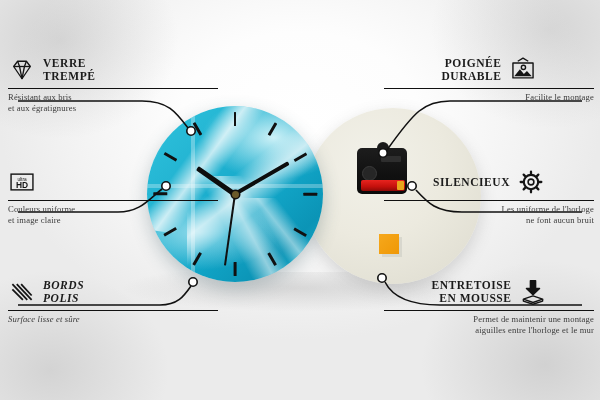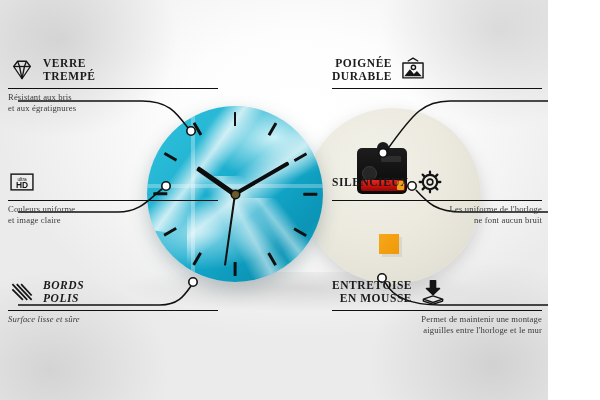--- a/index.html
+++ b/index.html
@@ -2,21 +2,21 @@
 <html><head>
 <meta charset="utf-8">
 <style>
   html,body{margin:0;padding:0;}
   body{
     width:600px;height:400px;overflow:hidden;
     font-family:"Liberation Serif",serif;
     background:#ffffff;
   }
   #stage{
-    position:relative;width:548px;height:400px;
+    position:relative;width:600px;height:400px;
     background:
       radial-gradient(ellipse 300px 220px at 300px 120px,#ffffff 0%,#fdfdfd 40%,#f3f3f3 75%,#ebebeb 100%),
       linear-gradient(180deg,#f2f2f2 0%,#ffffff 28%,#ffffff 66%,#ededed 100%);
     overflow:hidden;
   }
   
   .vig{position:absolute;pointer-events:none;}
   .vig.tl{left:-60px;top:-60px;width:240px;height:200px;
     background:radial-gradient(ellipse at 50% 50%,rgba(150,150,150,.30),rgba(150,150,150,0) 70%);}
   .vig.tr{right:-70px;top:-70px;width:240px;height:200px;
@@ -26,21 +26,21 @@
   .vig.br{right:-70px;bottom:-70px;width:250px;height:210px;
     background:radial-gradient(ellipse at 50% 50%,rgba(150,150,150,.30),rgba(150,150,150,0) 70%);}
   .shelfshadow{position:absolute;left:120px;top:272px;width:360px;height:40px;
     background:radial-gradient(ellipse at 50% 40%,rgba(120,120,120,.22),rgba(120,120,120,0) 70%);}
 
   
   .feat{position:absolute;width:210px;}
   .feat.left{left:8px;text-align:left;}
   .feat.right{right:6px;text-align:right;}
   .fhead{display:flex;align-items:center;gap:7px;}
-  .feat.right .fhead{justify-content:flex-start;}
+  .feat.right .fhead{justify-content:center;}
   .ficon{flex:0 0 auto;width:28px;height:28px;display:block;}
   .ftitle{
     font-family:"Liberation Serif",serif;
     font-weight:bold;font-size:11.5px;line-height:12.6px;
     letter-spacing:.55px;color:#1b1b1b;text-transform:uppercase;
   }
   .frule{height:1.6px;background:#101010;margin:3.5px 0 3px 0;width:100%;}
   .fdesc{
     font-family:"Liberation Serif",serif;
     font-size:8.6px;line-height:10.6px;color:#3a3a3a;letter-spacing:.15px;
@@ -247,20 +247,21 @@
         <g fill="none" stroke="#141414" stroke-width="1.6" stroke-linejoin="round">
           <path d="M10,6 L16,2.5 L22,6"></path>
           <rect x="4.5" y="8" width="23" height="17"></rect>
           <path d="M6,23 L12.5,15 L17,20.5 L20.5,17 L26,23 Z" fill="#141414" stroke="none"></path>
           <circle cx="16.5" cy="13" r="2.4"></circle>
         </g>
       </svg>
     </div>
     <div class="frule"></div>
     <div class="fdesc">
+      <div>Facilite le montage</div>
     </div>
   </div>
 
   <div class="feat right" id="f-mecanisme">
     <div class="fhead">
       <div class="ftitle">
         <div>SILENCIEUX</div>
       </div>
       <svg class="ficon" viewBox="0 0 32 32">
         <g fill="none" stroke="#141414" stroke-width="2.4">

